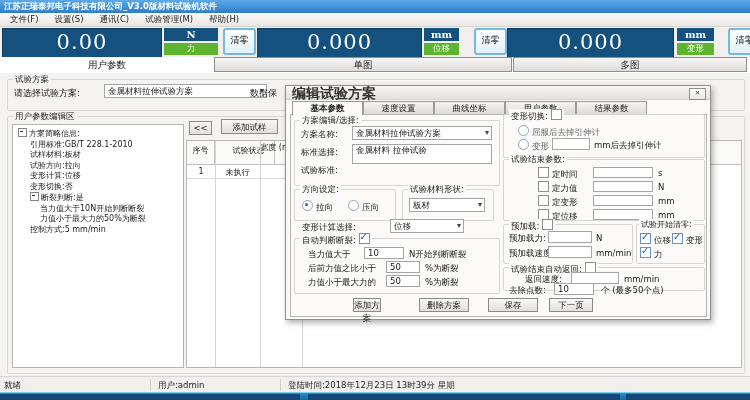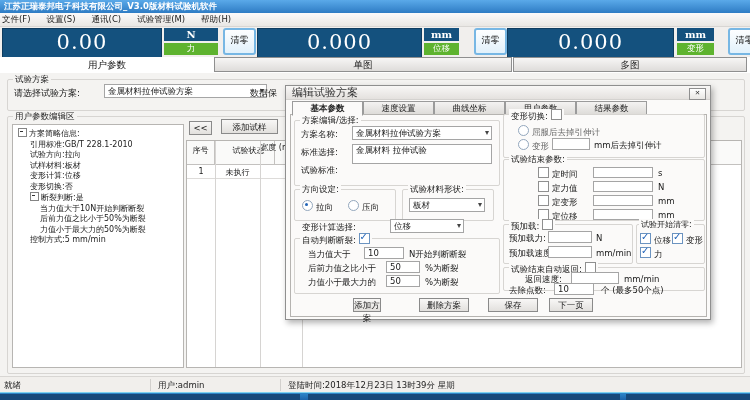--- a/index.html
+++ b/index.html
@@ -3,21 +3,21 @@
 <meta charset="utf-8">
 <style>
   html,body{margin:0;padding:0}
   .win{position:relative;width:750px;height:400px;background:#f1efed;overflow:hidden;
        font-family:"DejaVu Sans",sans-serif;font-size:9px;color:#1a1a1a;cursor:default}
   .abs{position:absolute}
   
   .titlebar{left:0;top:0;width:750px;height:13px;background:linear-gradient(180deg,#5aa9e9,#2e7cc4);
             color:#fff;font-size:8.5px;font-weight:bold;line-height:13px;padding-left:4px;box-sizing:border-box}
   .menubar{left:0;top:13px;width:750px;height:14px;background:linear-gradient(#fbfafa,#e9e7e4);
-           display:flex;align-items:flex-end;gap:16px;padding-left:2px;box-sizing:border-box;border-bottom:1px solid #d8d6d3}
+           display:flex;align-items:flex-end;gap:16px;padding-left:10px;box-sizing:border-box;border-bottom:1px solid #d8d6d3}
   .menubar span{font-size:8.5px;color:#222}
   
   .disp{background:#14517e;border:1px solid #0e3c5f;color:#fff;font-family:"DejaVu Serif",serif;
         font-size:21px;text-align:center;line-height:26px;letter-spacing:1px}
   .unit-top{background:#14517e;color:#fff;font-family:"DejaVu Serif",serif;font-weight:bold;
             font-size:10px;text-align:center;line-height:13px}
   .unit-bot{background:#5eb32f;color:#fff;font-size:8.5px;text-align:center;line-height:11px}
   .clearbtn{background:linear-gradient(#fdfeff,#e2f1fb);border:2px solid #77b7e4;border-radius:3px;
             text-align:center;font-size:9px;line-height:21px;color:#111}
   
@@ -39,21 +39,21 @@
   .texp{display:inline-block;width:7px;height:7px;border:1px solid #848484;background:#fff;position:relative;margin-right:2px;vertical-align:-1px}
   .texp::after{content:"";position:absolute;left:1px;top:2px;width:3px;height:1px;background:#333}
   .ti1{padding-left:14px}.ti2{padding-left:24px}.ti0{padding-left:2px}
   
   .th{font-size:8px;text-align:center;color:#222;position:absolute;border-right:1px solid #c3c1bf;box-sizing:border-box;height:100%;padding-top:4px}
   .td{font-size:8px;text-align:center;position:absolute}
   
   .dialog{left:285px;top:85px;width:424px;height:233px;background:#fbfaf9;border:1px solid #8f8f8f;
           box-shadow:2px 3px 6px rgba(0,0,0,.3);z-index:10}
   .dtitle{left:0;top:0;width:100%;height:14px;background:linear-gradient(#f8f7f6,#e4e1de);
-          font-size:11px;font-weight:normal;color:#333;line-height:14px;padding-left:6px;box-sizing:border-box;border-bottom:1px solid #d4d2cf}
+          font-size:14px;font-weight:bold;color:#333;line-height:14px;padding-left:6px;box-sizing:border-box;border-bottom:1px solid #d4d2cf}
   .dclose{right:4px;top:2px;width:15px;height:10px;border:1px solid #8f8f8f;background:linear-gradient(#fff,#e8e6e3);
           text-align:center;font-size:6.5px;line-height:9px;color:#333}
   .dtab{background:linear-gradient(#f4f3f2,#dedcd9);border:1px solid #9b9b9b;box-sizing:border-box;
         height:14px;text-align:center;font-size:8.5px;line-height:13px;color:#222;top:15px}
   .dtab.sel{background:#fbfaf9;border-bottom:1px solid #fbfaf9;height:15px;z-index:3;font-weight:bold}
   .dpage{left:4px;top:28px;width:415px;height:201px;border:1px solid #b5b3b0}
   
   .combo{position:absolute;background:#fff;border:1px solid #a5a5a5;font-size:8.5px;line-height:12px;
          padding:0 12px 0 3px;box-sizing:border-box;white-space:nowrap;overflow:hidden;height:14px}
   .combo::after{content:"▾";position:absolute;right:2px;top:0;font-size:8px;color:#444}
@@ -119,27 +119,26 @@
   <div class="abs lbl" style="left:250px;top:87px;z-index:1">数据保</div>
 
   <div class="group g-main" style="left:7px;top:116px;width:736px;height:256px">
     <span class="glabel">用户参数编辑区</span>
   </div>
 
   <div class="abs panel" style="left:12px;top:124px;width:172px;height:244px">
     <div class="tree">
       <div class="ti0"><span class="texp"></span><span>方案简略信息:</span></div>
       <div class="ti1">引用标准:GB/T 228.1-2010</div>
+      <div class="ti1">试样材料:板材</div>
       <div class="ti1">试验方向:拉向</div>
-      <div class="ti1">试样材料:板材</div>
       <div class="ti1">变形计算:位移</div>
       <div class="ti1">变形切换:否</div>
       <div class="ti1"><span class="texp"></span><span>断裂判断:是</span></div>
       <div class="ti2">当力值大于10N开始判断断裂</div>
-      <div class="ti2">后前力值之比小于50%为断裂</div>
       <div class="ti2">力值小于最大力的50%为断裂</div>
       <div class="ti1">控制方式:5 mm/min</div>
     </div>
   </div>
 
   <div class="btn" style="left:189px;top:121px;width:23px">&lt;&lt;</div>
   <div class="btn" style="left:221px;top:119px;width:57px;height:15px;line-height:14px">添加试样</div>
 
   <div class="abs panel" style="left:186px;top:140px;width:556px;height:228px">
     <div style="position:absolute;left:0;top:0;width:100%;height:23px;border-bottom:1px solid #c3c1bf;background:#fafaf9">

